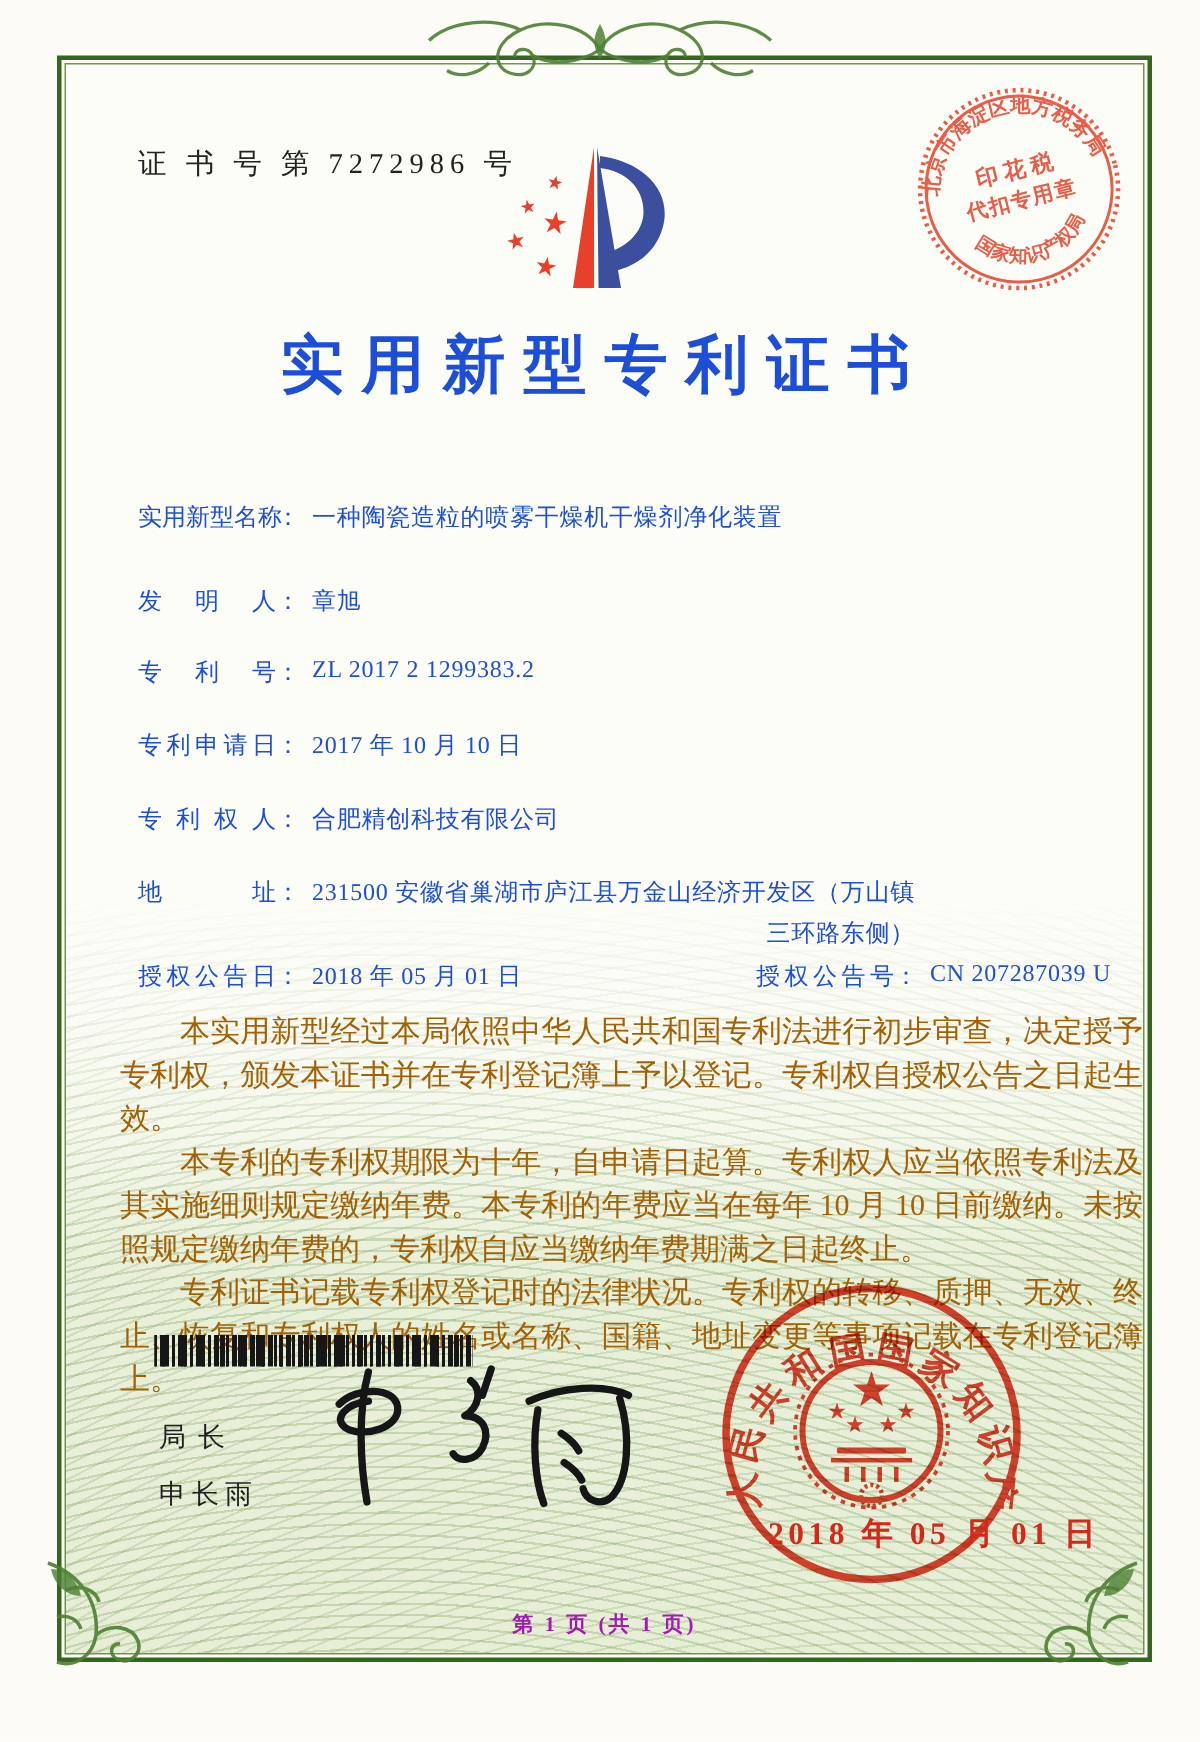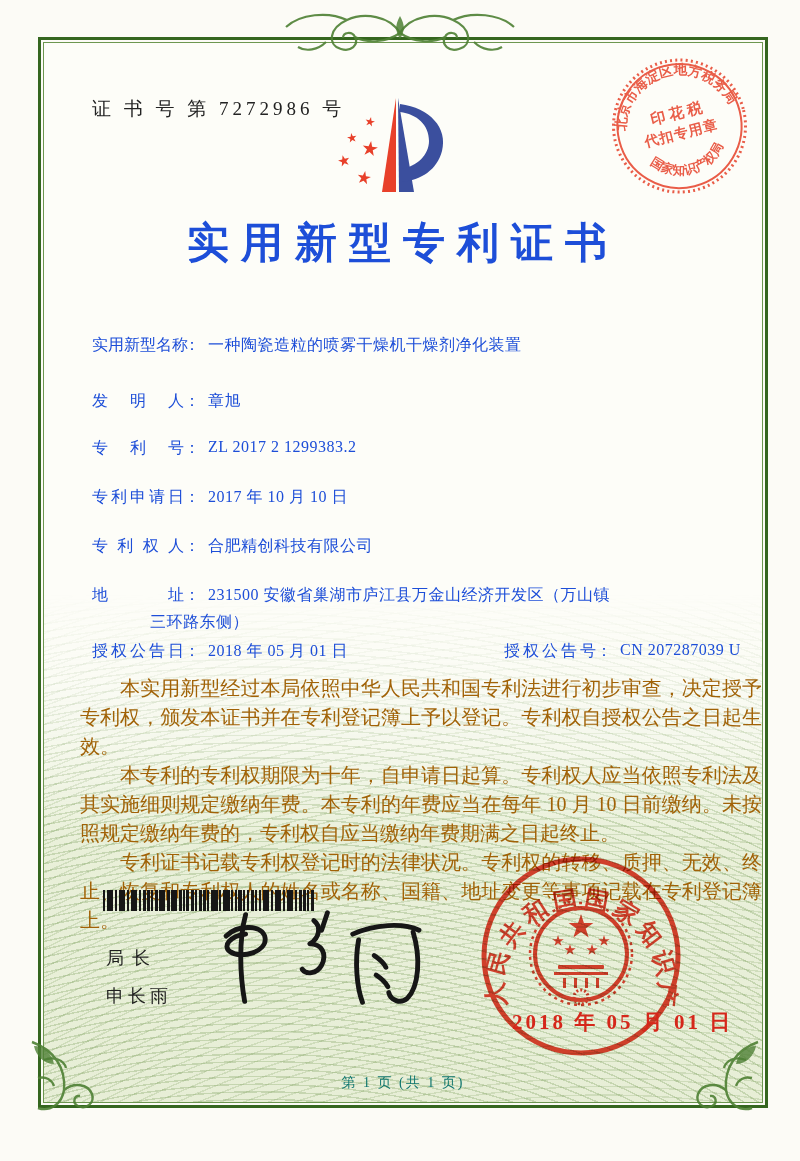--- a/index.html
+++ b/index.html
@@ -29,36 +29,36 @@
   }
   .abs{position:absolute;z-index:2;}
   
   .cert-no{left:48px;top:53px;font-size:19px;letter-spacing:4px;color:#222;}
   .title{left:0;top:172px;width:100%;text-align:center;font-size:42px;font-weight:700;
          letter-spacing:12px;color:#1d4ed8;}
   .frow{left:48px;top:0;font-size:16px;white-space:nowrap;color:#1d4ed8;}
   .flabel{display:inline-block;width:92px;text-align:justify;text-align-last:justify;vertical-align:top;}
   .fcolon{display:inline-block;margin-right:8px;vertical-align:top;}
   .fvalue{letter-spacing:.5px;vertical-align:top;}
-  .addr2{margin-left:58px;margin-top:6px;font-size:16px;letter-spacing:.5px;}
+  .addr2{margin-left:58px;margin-top:6px;font-size:16px;letter-spacing:.5px;text-align:right;}
   .grant2{position:absolute;left:412px;top:0;white-space:nowrap;}
   .paras{left:36px;top:631px;width:682px;font-size:20px;line-height:29px;color:#a16207;text-align:justify;}
   .paras p{margin:0;text-indent:2em;}
   .barcode{left:59px;top:847px;width:212px;height:21px;
     background:
       repeating-linear-gradient(90deg,#161616 0 2px,rgba(0,0,0,0) 2px 4px),
       repeating-linear-gradient(90deg,#161616 0 1px,rgba(0,0,0,0) 1px 6px),
       repeating-linear-gradient(90deg,rgba(0,0,0,0) 0 5px,#161616 5px 8px,rgba(0,0,0,0) 8px 13px);
   }
   .issuer-title{left:62px;top:903px;font-size:18px;letter-spacing:8px;}
   .issuer-name{left:62px;top:941px;font-size:18px;letter-spacing:4px;}
   .sig{left:168px;top:858px;}
   .big-seal{left:432px;top:808px;opacity:.93;mix-blend-mode:multiply;}
   .seal-date{left:468px;top:965px;font-size:21px;font-weight:700;color:#d5271a;letter-spacing:3px;z-index:3;}
-  .footer{left:0;top:1031px;width:100%;text-align:center;font-size:14px;letter-spacing:2px;color:#0f766e;}
+  .footer{left:0;top:1031px;width:100%;text-align:center;font-size:14px;letter-spacing:2px;color:#a21caf;font-weight:bold;}
   
   .logo{position:absolute;left:336px;top:94px;z-index:2;}
   .tax-stamp{position:absolute;left:606px;top:52px;z-index:3;transform:rotate(-14deg);opacity:.92;}
   .orn-top{position:absolute;left:268px;top:6px;z-index:2;}
   .orn-bl{position:absolute;left:24px;top:1036px;z-index:2;}
   .orn-br{position:absolute;left:684px;top:1036px;z-index:2;transform:scaleX(-1);}
 </style>
 </head>
 <body>
 

